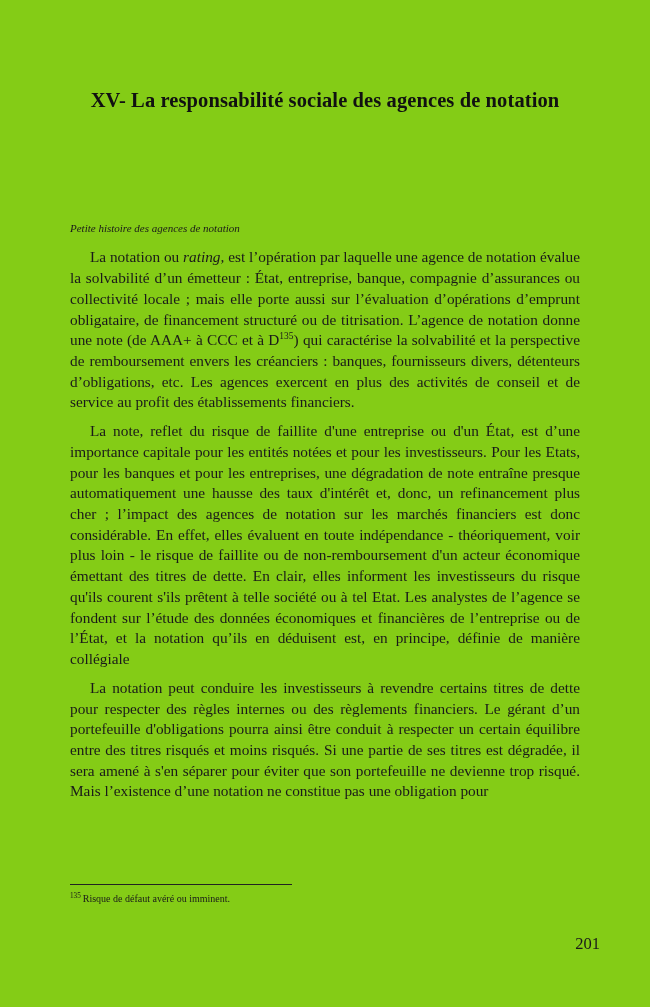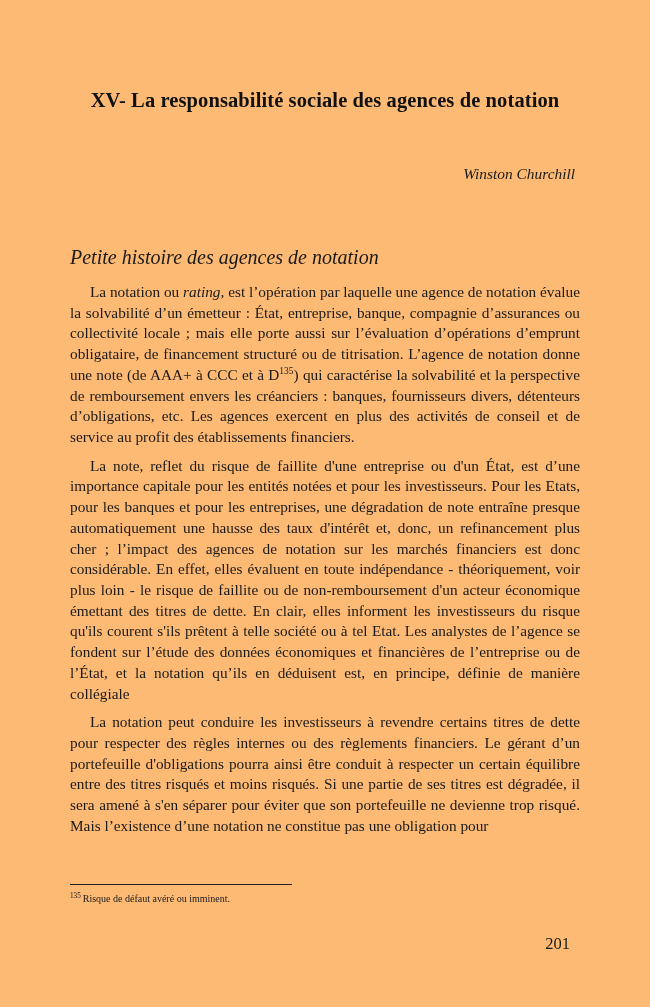--- a/index.html
+++ b/index.html
@@ -10,21 +10,21 @@
 
   body {
     font-family: "Liberation Serif", "DejaVu Serif", serif;
     color: #1a1a1a;
   }
 
   .page {
     position: relative;
     width: 650px;
     height: 1007px;
-    background: #fdba74;
+    background: #84cc16;
     box-sizing: border-box;
     overflow: hidden;
   }
 
   .content {
     position: absolute;
     left: 70px;
     top: 0;
     width: 510px;
   }
@@ -56,21 +56,21 @@
   }
   .epigraph-author {
     display: block;
     padding-right: 5px;
   }
 
   
   .section-heading {
     margin: 0;
     padding-top: 58px;
-    font-size: 20px;
+    font-size: 11px;
     font-style: italic;
     font-weight: normal;
     line-height: 1.3;
     text-align: left;
     color: #1a1a1a;
   }
 
   
   .body-text {
     margin-top: 12px;
@@ -127,39 +127,38 @@
   .footnote-marker {
     font-size: 0.72em;
     vertical-align: super;
     line-height: 0;
     margin-right: 2px;
   }
 
   
   .page-number {
     position: absolute;
-    right: 80px;
+    right: 50px;
     top: 934px;
     font-size: 16.5px;
     line-height: 1.2;
     color: #1a1a1a;
     text-align: center;
   }
 </style>
 </head>
 <body>
 
 <div class="page">
 
   <div class="content">
 
     <h1 class="chapter-title">XV- La responsabilité sociale des agences de notation</h1>
 
     <div class="epigraph">
-      <span class="epigraph-author">Winston Churchill</span>
     </div>
 
     <h2 class="section-heading">Petite histoire des agences de notation</h2>
 
     <div class="body-text">
 
       <p><span>La notation ou </span><span class="italic">rating,</span><span> est l’opération par laquelle une agence de notation évalue la solvabilité d’un émetteur : État, entreprise, banque, compagnie d’assurances ou collectivité locale ; mais elle porte aussi sur l’évaluation d’opérations d’emprunt obligataire, de financement structuré ou de titrisation. L’agence de notation donne une note (de AAA+ à CCC et à D</span><sup>135</sup><span>) qui caractérise la solvabilité et la perspective de remboursement envers les créanciers : banques, fournisseurs divers, détenteurs d’obligations, etc. Les agences exercent en plus des activités de conseil et de service au profit des établissements financiers.</span></p>
 
       <p>La  note, reflet du risque de faillite d'une entreprise ou d'un État, est d’une importance capitale pour les entités notées et pour les investisseurs. Pour les Etats, pour les banques et pour les entreprises, une dégradation de note entraîne presque automatiquement une hausse des taux d'intérêt et, donc, un refinancement plus cher ; l’impact des agences de notation sur les marchés financiers est donc considérable. En effet, elles évaluent  en toute indépendance - théoriquement, voir plus loin - le risque de faillite ou de non-remboursement d'un acteur économique émettant des titres de dette.  En clair, elles informent les investisseurs du risque qu'ils courent s'ils prêtent à telle société ou à tel Etat. Les analystes de l’agence se fondent sur l’étude des données économiques et financières de l’entreprise ou de l’État, et la notation qu’ils en déduisent est, en principe, définie de manière collégiale</p>
 

